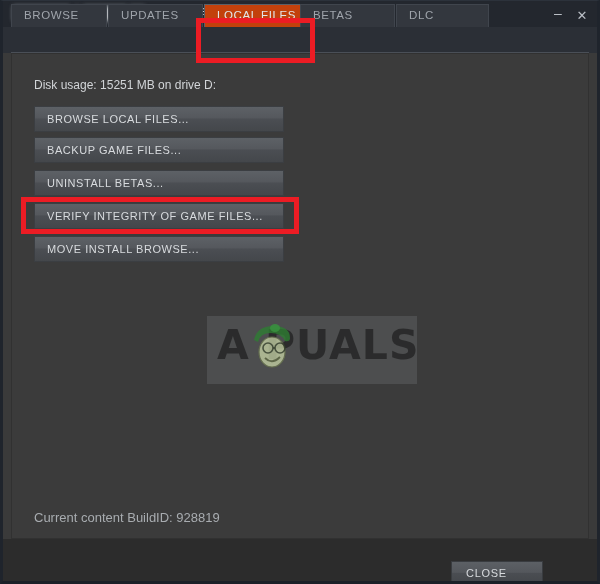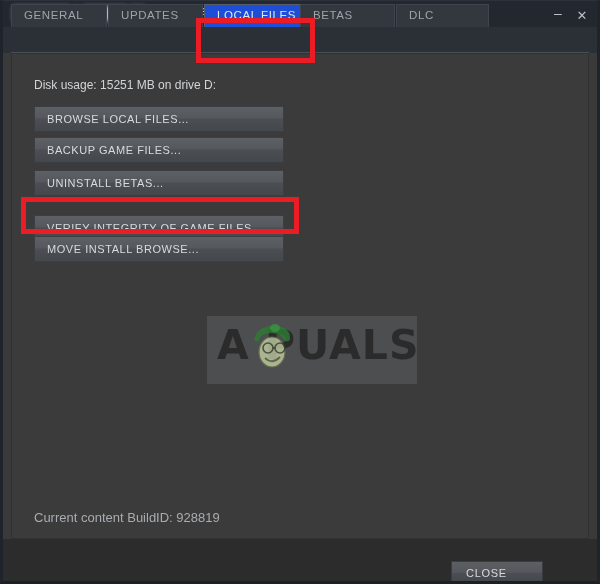--- a/index.html
+++ b/index.html
@@ -114,21 +114,21 @@
     border-bottom: none;
     color: #9fa4ab;
     font-size: 11.5px;
     letter-spacing: 0.6px;
     padding-left: 12px;
     line-height: 21px;
     white-space: nowrap;
     overflow: hidden;
   }
   .tab.active {
-    background: #1d4ed8;
+    background: #c2410c;
     border-color: #5a5f67;
     color: #e2e6ea;
   }
 
   
   #content {
     position: absolute;
     left: 8px;
     top: 52px;
     width: 578px;
@@ -254,34 +254,34 @@
     <div id="title-text">- Properties</div>
     <div id="winctl">
       <div class="wbtn min">–</div>
       <div class="wbtn">✕</div>
     </div>
   </div>
 
   <div id="tabstrip"></div>
   <div id="tabrule"></div>
   <div id="tabs-host">
-      <div class="tab" style="left: 8px; width: 96px;">GENERAL</div>
+      <div class="tab" style="left: 8px; width: 96px;">BROWSE</div>
       <div class="tab" style="left: 105px; width: 95px;">UPDATES</div>
       <div class="tab active" style="left: 201px; width: 103px;">LOCAL FILES</div>
       <div class="tab" style="left: 297px; width: 95px;">BETAS</div>
       <div class="tab" style="left: 393px; width: 93px;">DLC</div>
     </div>
 
   <div id="content">
     <div id="disk-usage">Disk usage: 15251 MB on drive D:</div>
     <div id="buttons-host">
         <div class="act-btn" style="top: 52px;">BROWSE LOCAL FILES...</div>
         <div class="act-btn" style="top: 83px;">BACKUP GAME FILES...</div>
         <div class="act-btn" style="top: 116px;">UNINSTALL BETAS...</div>
-        <div class="act-btn" style="top: 149px; margin-top: 12px;">VERIFY INTEGRITY OF GAME FILES...</div>
+        <div class="act-btn" style="top: 149px;">VERIFY INTEGRITY OF GAME FILES...</div>
         <div class="act-btn" style="top: 182px;">MOVE INSTALL BROWSE...</div>
       </div>
 
     <div id="watermark">
       <div id="wm-text">A  PUALS</div>
       <svg id="wm-face" viewBox="0 0 48 50">
         <ellipse cx="25" cy="30" rx="13" ry="15" fill="#c9d6a8" opacity="0.75" stroke="#6d7a50" stroke-width="1.2"></ellipse>
         <path d="M7 18 Q10 4 26 4 Q43 4 43 16 Q43 20 38 19 Q34 11 24 11 Q13 11 11 20 Z" fill="#2e7d32" opacity="0.8"></path>
         <ellipse cx="28" cy="6" rx="5" ry="4" fill="#3a9240" opacity="0.85"></ellipse>
         <circle cx="21" cy="26" r="5" fill="none" stroke="#2f3a2a" stroke-width="1.6" opacity="0.8"></circle>

